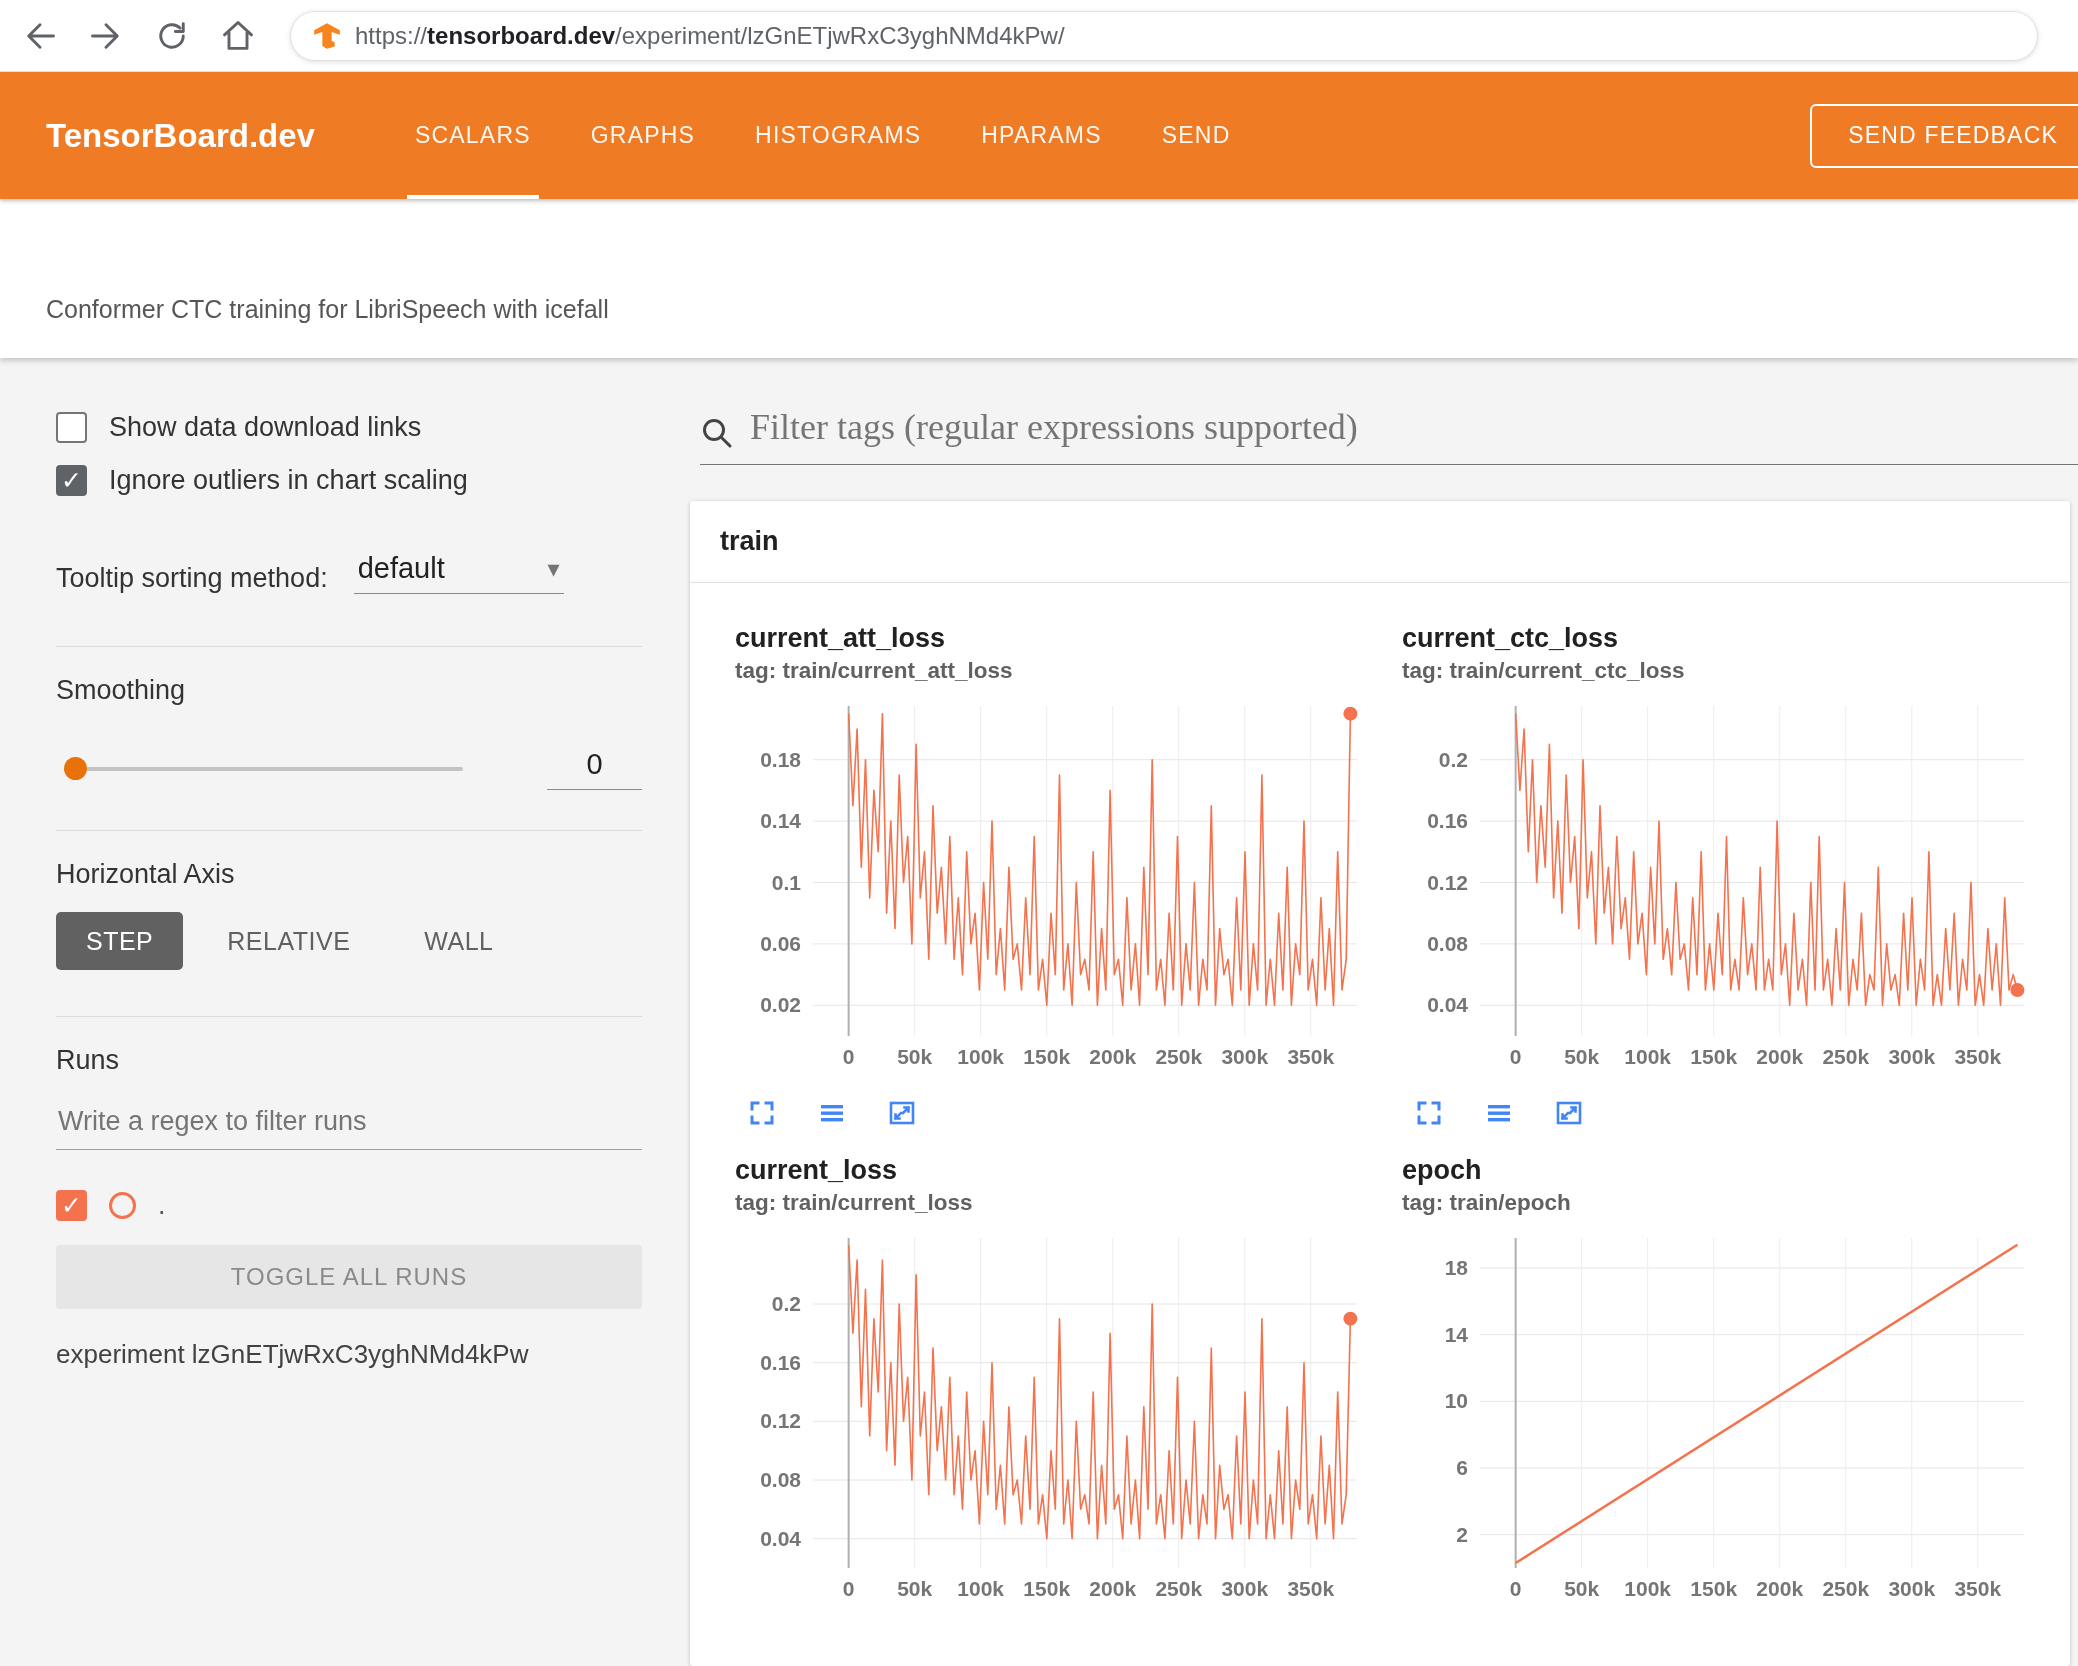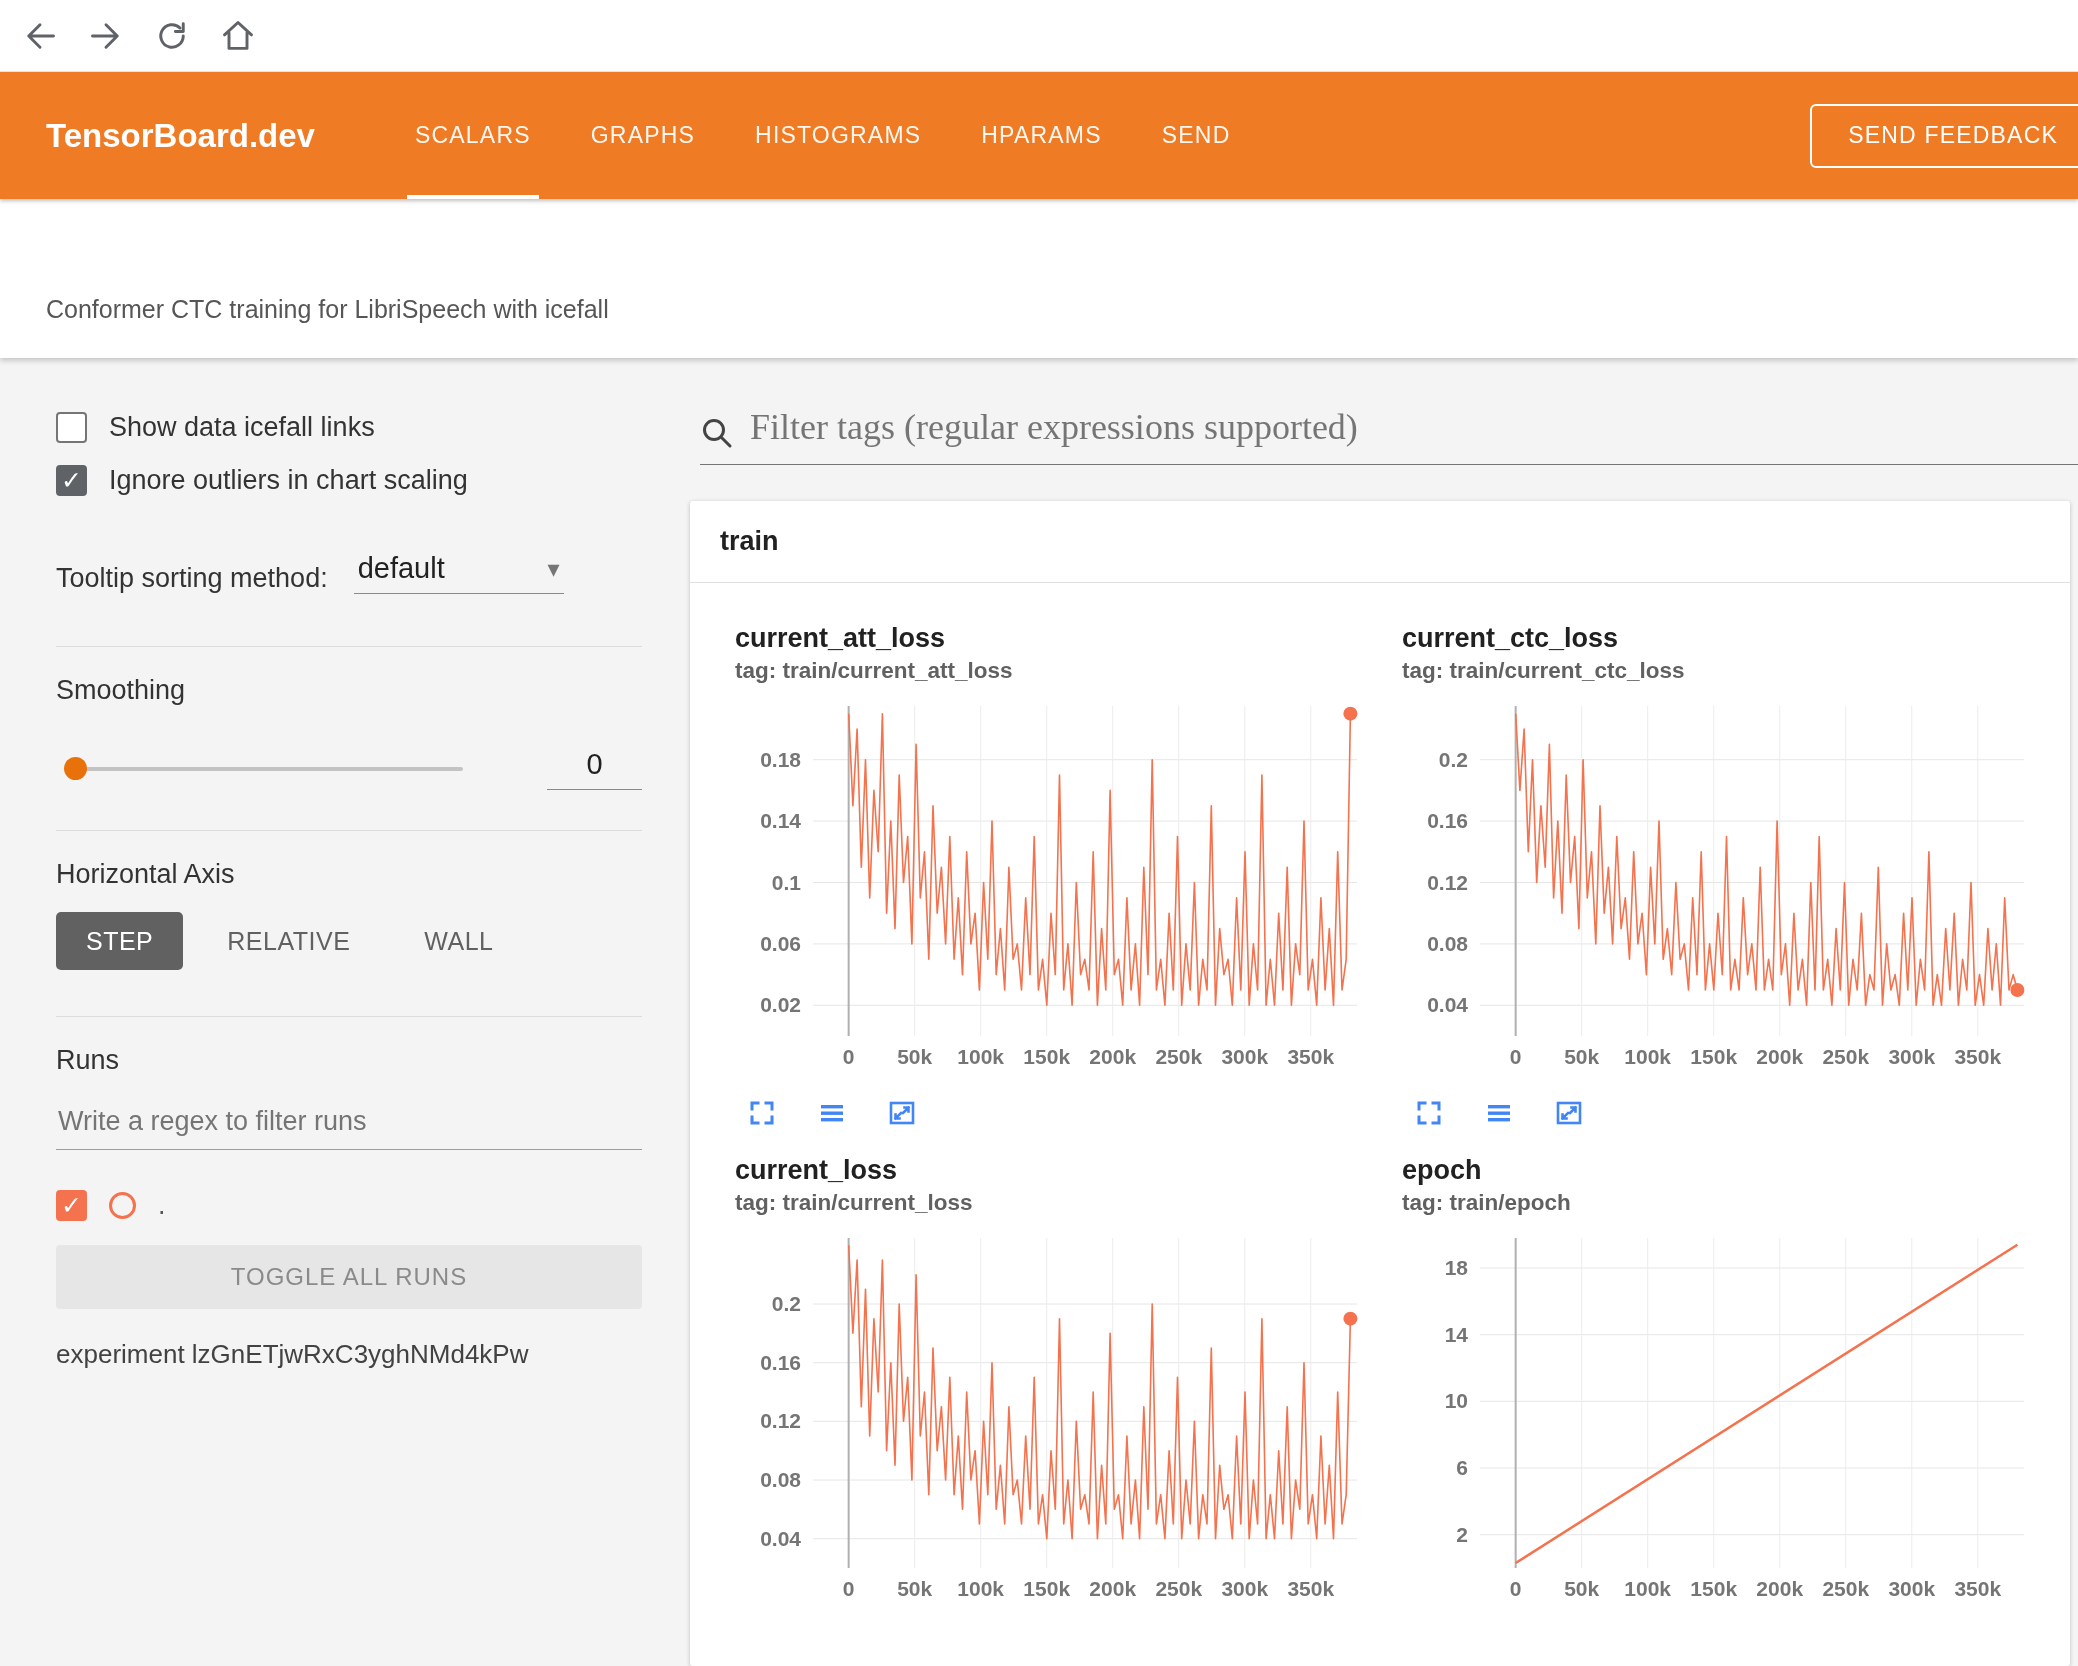--- a/index.html
+++ b/index.html
@@ -137,20 +137,26 @@
   <span class="nav-ic">
     <svg viewBox="0 0 32 32">
         <path d="M26 16a10 10 0 1 1-2.9-7.1 M26 5v7h-7"></path>
       </svg>
   </span>
   <span class="nav-ic">
     <svg viewBox="0 0 32 32">
         <path d="M4 15 L16 4l12 11 M8 13v14h16V13"></path>
       </svg>
   </span>
+  <div class="url-pill">
+    <svg width="28" height="28" viewBox="0 0 24 24">
+      <path d="M12 1 L23 7 v4 l-7 -2.5 V16 l2.6 1.5 V21 L12 23 L8 20.5 V8.5 L1 11 V7 Z" fill="#f6851f"></path>
+    </svg>
+    <span class="url-text"><span class="dim">https://</span><span class="dom">tensorboard.dev</span><span class="dim">/experiment/lzGnETjwRxC3yghNMd4kPw/</span></span>
+  </div>
 </div>
 
 <div class="app-header">
   <div class="brand">TensorBoard.dev</div>
   <nav class="tabs">
     <div class="tab active">SCALARS</div>
     <div class="tab">GRAPHS</div>
     <div class="tab">HISTOGRAMS</div>
     <div class="tab">HPARAMS</div>
     <div class="tab">SEND</div>
@@ -160,21 +166,21 @@
 
 <div class="subtitle-band">
   <div class="subtitle">Conformer CTC training for LibriSpeech with icefall</div>
 </div>
 
 <div class="content">
 
   <aside class="sidebar">
     <label class="chk-row">
       <span class="chk"></span>
-      <span class="side-label">Show data icefall links</span>
+      <span class="side-label">Show data download links</span>
     </label>
     <label class="chk-row second">
       <span class="chk checked">
           <i>✓</i>
         </span>
       <span class="side-label">Ignore outliers in chart scaling</span>
     </label>
 
     <div class="tooltip-row">
       <span class="side-label">Tooltip sorting method:</span>

